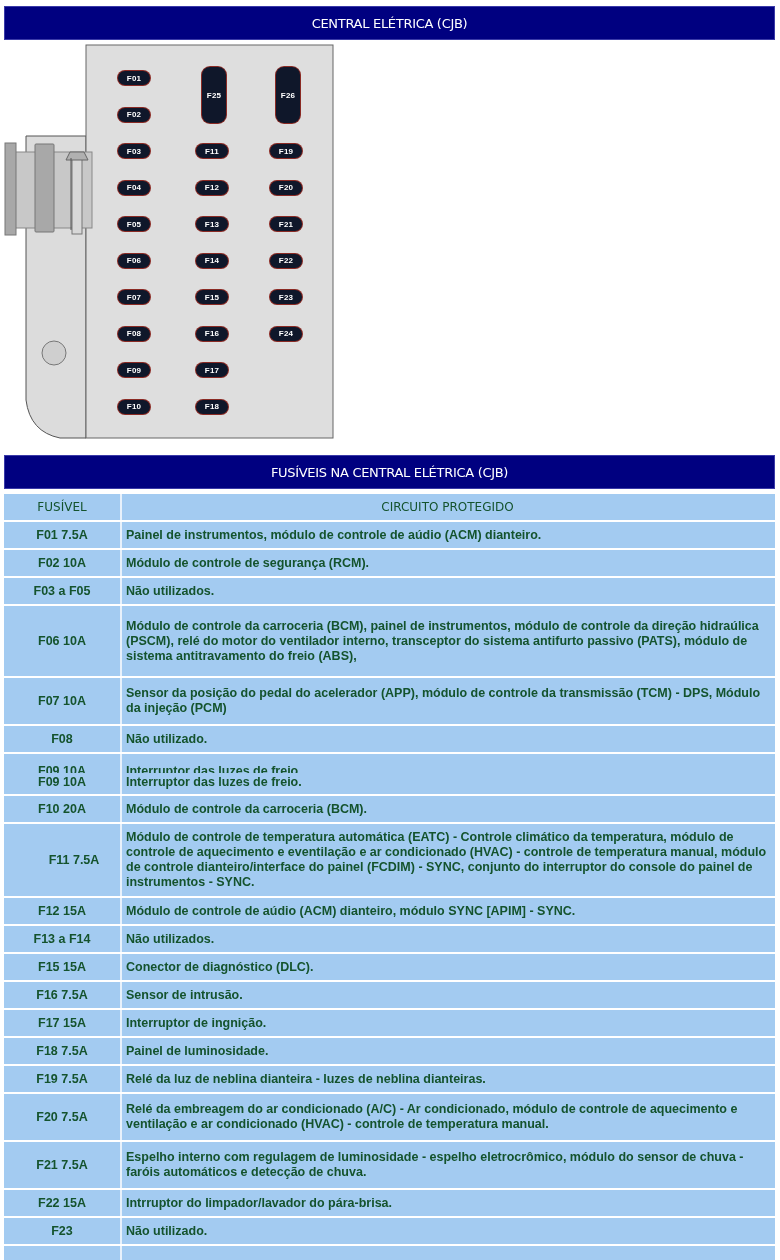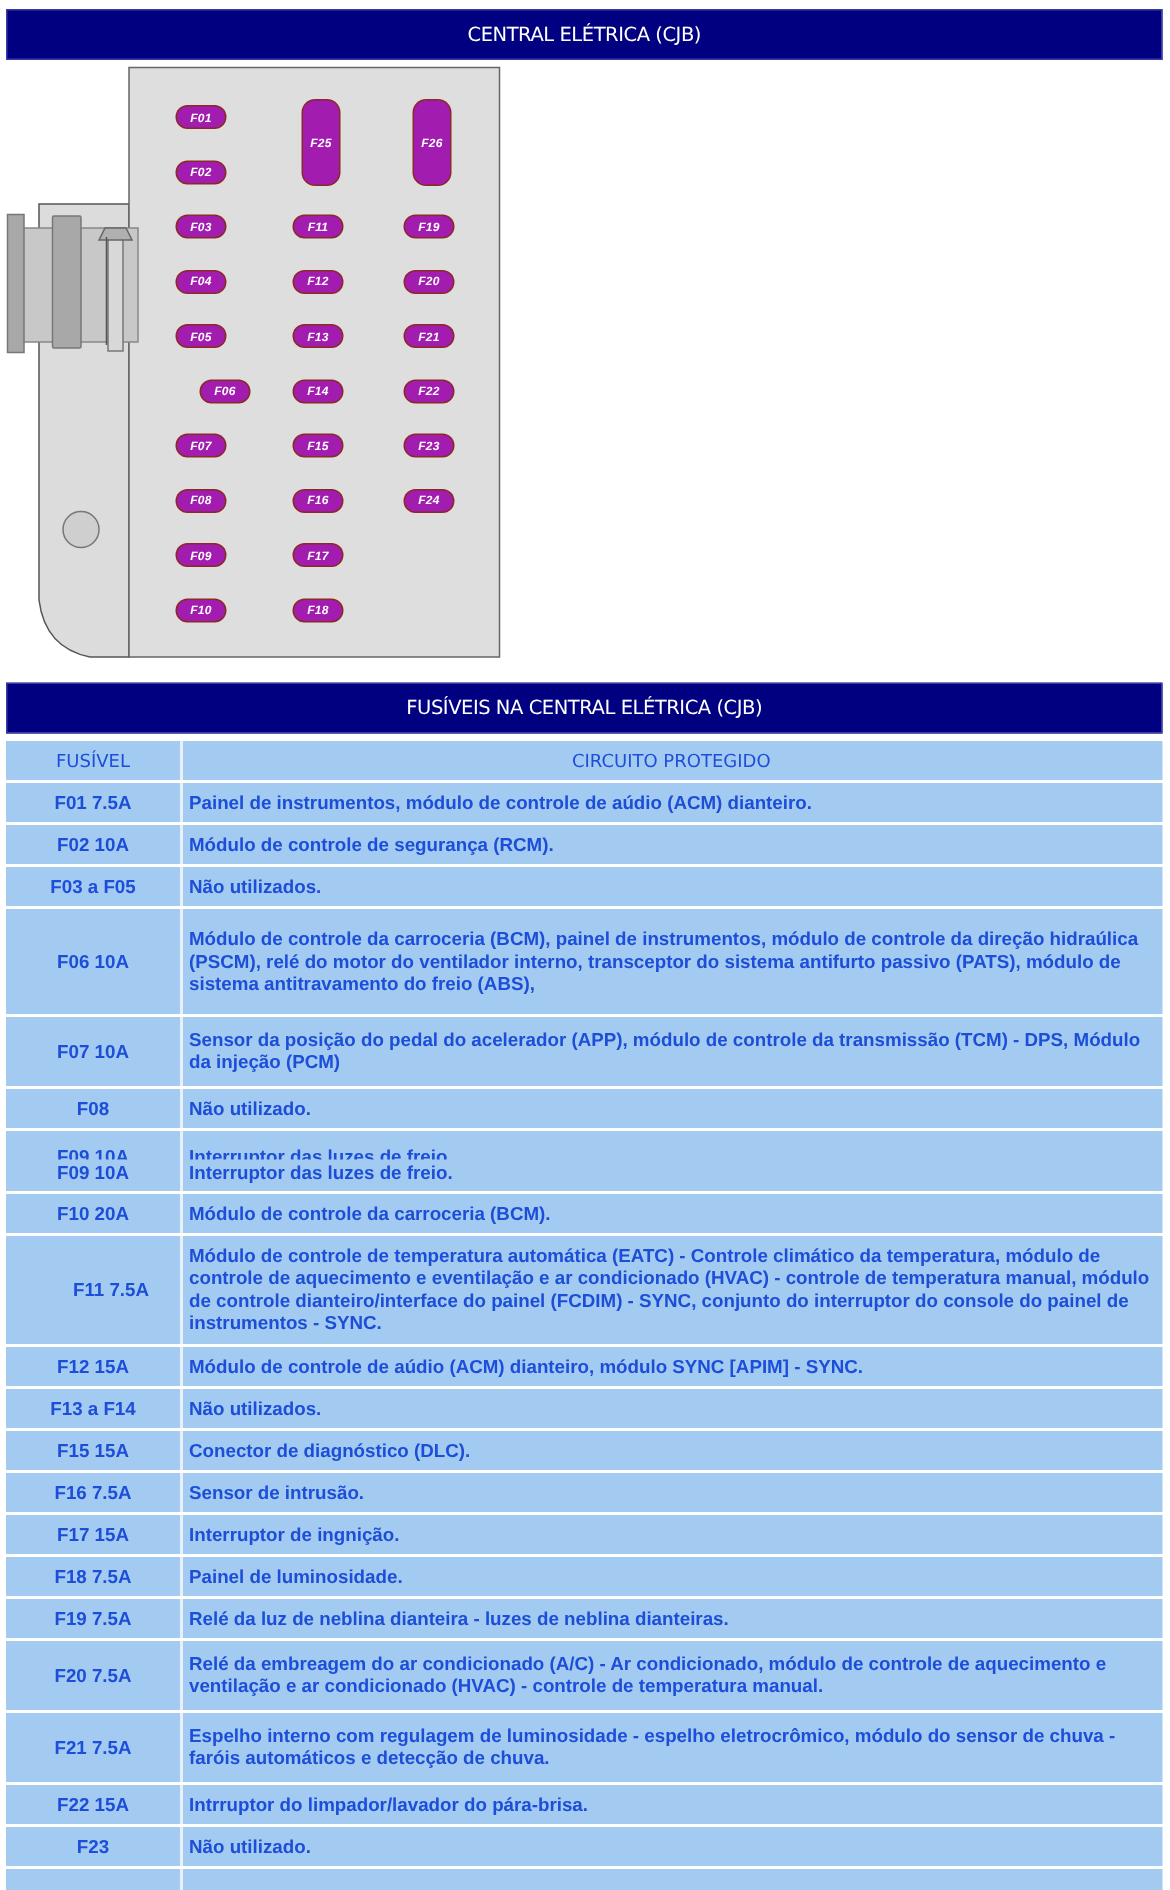--- a/index.html
+++ b/index.html
@@ -8,29 +8,29 @@
   .bar { position: absolute; left: 4px; width: 771px; height: 34px; background: #000080;
          color: #ffffff; font-family: "DejaVu Sans", sans-serif; font-size: 13px;
          display: flex; align-items: center; justify-content: center; letter-spacing: -0.3px;
          box-shadow: inset 0 0 0 1px #3a3aa8; }
   #bar1 { top: 6px; }
   #bar2 { top: 455px; }
 
   
   .diagram { position: absolute; left: 0; top: 40px; width: 340px; height: 400px; }
   .diagram svg { position: absolute; left: 0; top: 0; }
-  .fuse { position: absolute; width: 32px; height: 14px; background: #a21caf; border-radius: 7px;
+  .fuse { position: absolute; width: 32px; height: 14px; background: #0f172a; border-radius: 7px;
           box-shadow: 0 0 0 1px #8a2a24; color: #fff; font-size: 8px; font-weight: bold;
-          display: flex; align-items: center; justify-content: center; letter-spacing: 0.2px; font-style: italic; }
+          display: flex; align-items: center; justify-content: center; letter-spacing: 0.2px; }
   .fuse.tall { width: 24px; height: 56px; border-radius: 8px; }
 
   
   table.fuses { position: absolute; left: 4px; top: 492px; width: 771px; border-collapse: separate;
                 border-spacing: 0 2px; }
-  table.fuses td { background: #a3cbf1; color: #1d4ed8; font-size: 12.5px; font-weight: bold;
+  table.fuses td { background: #a3cbf1; color: #14532d; font-size: 12.5px; font-weight: bold;
                    line-height: 15px; padding: 0 6px; vertical-align: middle; }
   table.fuses td.fuse-cell { width: 84px; text-align: center; border-right: 2px solid #e8f1fb; padding: 0 4px; }
   table.fuses td.circ-cell { padding-left: 4px; }
   table.fuses tr.head td { height: 26px; font-weight: normal; font-family: "DejaVu Sans", sans-serif; font-size: 12px; }
   table.fuses tr.head td.circ-cell { text-align: center; }
   .ghost-wrap { position: relative; display: block; }
   .ghost { position: absolute; left: 0; right: 0; top: -11px; height: 9px; overflow: hidden; line-height: 15px; }
 </style>
 </head>
 <body>
@@ -54,21 +54,21 @@
     <line x1="71" y1="118" x2="71" y2="190" stroke="#555" stroke-width="1"></line>
 
     <circle cx="54" cy="313" r="12" fill="#cfcfcf" stroke="#777" stroke-width="1"></circle>
   </svg>
   <div id="fuse-layer">
       <div class="fuse" style="left: 118px; top: 31px;">F01</div>
       <div class="fuse" style="left: 118px; top: 67.5px;">F02</div>
       <div class="fuse" style="left: 118px; top: 104px;">F03</div>
       <div class="fuse" style="left: 118px; top: 140.5px;">F04</div>
       <div class="fuse" style="left: 118px; top: 177px;">F05</div>
-      <div class="fuse" style="left: 118px; top: 213.5px; margin-left: 16px;">F06</div>
+      <div class="fuse" style="left: 118px; top: 213.5px;">F06</div>
       <div class="fuse" style="left: 118px; top: 250px;">F07</div>
       <div class="fuse" style="left: 118px; top: 286.5px;">F08</div>
       <div class="fuse" style="left: 118px; top: 323px;">F09</div>
       <div class="fuse" style="left: 118px; top: 359.5px;">F10</div>
       <div class="fuse" style="left: 196px; top: 104px;">F11</div>
       <div class="fuse" style="left: 196px; top: 140.5px;">F12</div>
       <div class="fuse" style="left: 196px; top: 177px;">F13</div>
       <div class="fuse" style="left: 196px; top: 213.5px;">F14</div>
       <div class="fuse" style="left: 196px; top: 250px;">F15</div>
       <div class="fuse" style="left: 196px; top: 286.5px;">F16</div>

